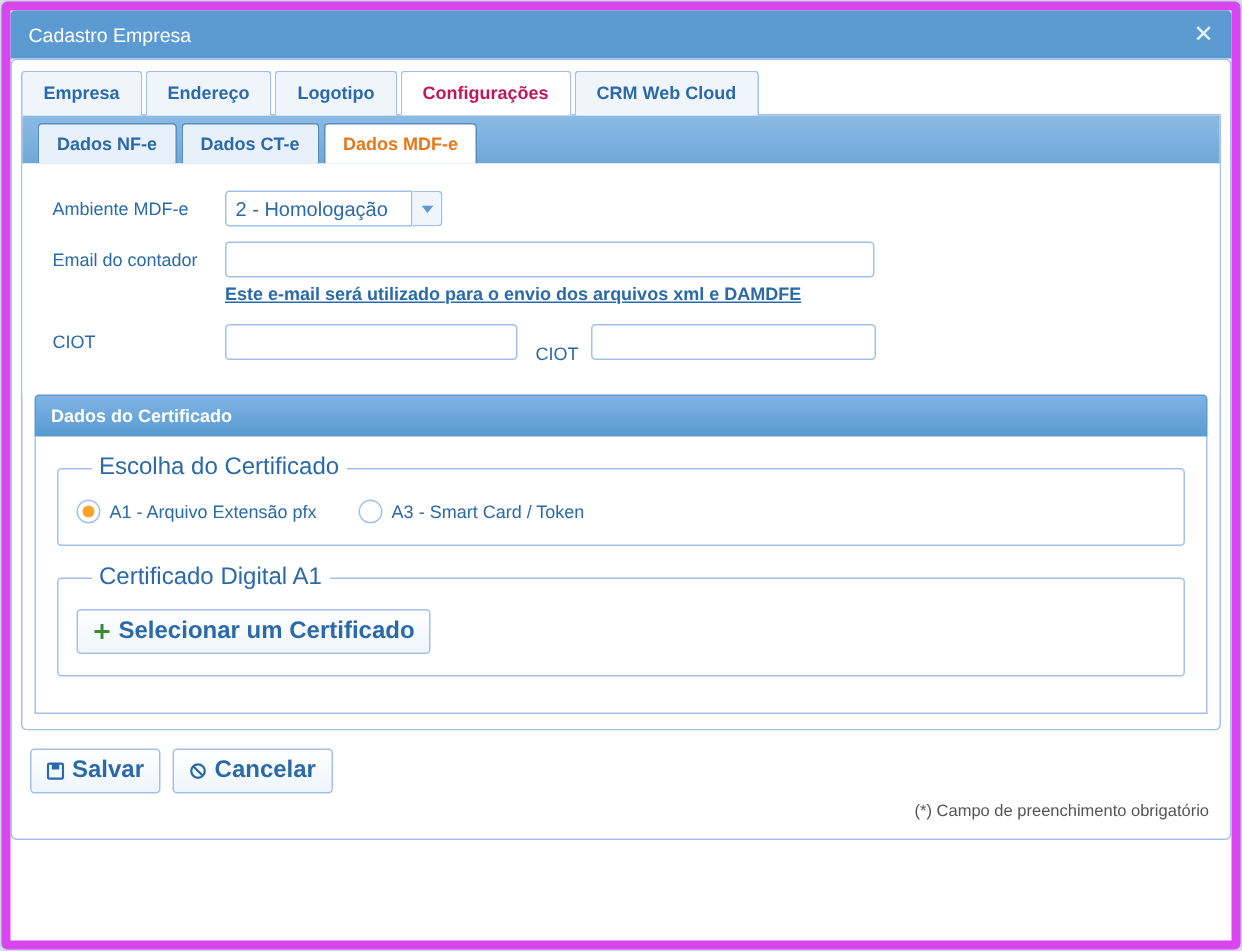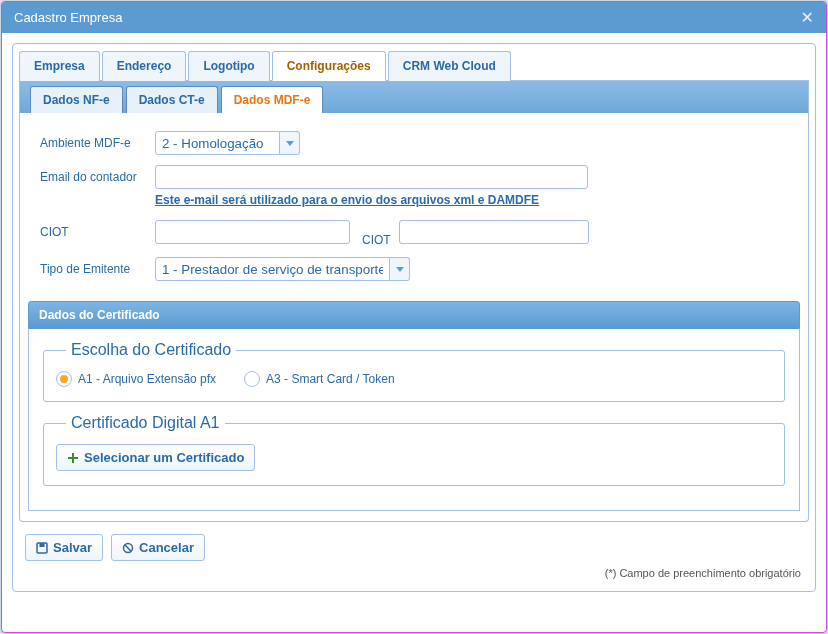--- a/index.html
+++ b/index.html
@@ -1,25 +1,25 @@
 <!DOCTYPE html>
 <html><head>
 <meta charset="utf-8">
 <style>
   * { box-sizing: border-box; margin: 0; padding: 0; }
   body { font-family: Arial, sans-serif; font-size: 12px; background: #d9e5ef; width: 828px; height: 634px; overflow: hidden; }
-  .dialog { width: 826px; height: 632px; margin: 1px; background: #fff; border: 1px solid #d946ef; border-radius: 4px; box-shadow: 0 0 3px rgba(0,0,0,0.15); }
+  .dialog { width: 826px; height: 632px; margin: 1px; background: #fff; border: 6px solid #d946ef; border-radius: 4px; box-shadow: 0 0 3px rgba(0,0,0,0.15); }
   .titlebar { background: #5b9bd1; color: #fff; padding: 6px 12px; font-size: 13px; font-weight: normal; border-radius: 3px 3px 0 0; display: flex; justify-content: space-between; align-items: center; }
   .titlebar .close { color: #fff; font-size: 16px; cursor: pointer; opacity: 0.85; }
-  .content { padding: 10px; }
+  .content { }
   .outer-panel { border: 1px solid #a3c0e8; border-radius: 4px; padding: 6px; }
 
   .tabs { display: flex; border-bottom: 1px solid #a3c0e8; }
   .tabs .tab { padding: 7px 14px; border: 1px solid #a3c0e8; border-bottom: none; margin-right: 2px; background: #f0f5fb; color: #2b6aa8; font-weight: bold; border-radius: 3px 3px 0 0; cursor: pointer; position: relative; top: 1px; }
-  .tabs .tab.active { background: #fff; color: #a16207; border-bottom: 1px solid #fff; }
+  .tabs .tab.active { background: #fff; color: #be185d; border-bottom: 1px solid #fff; }
 
   .inner-wrap { border: 1px solid #a3c0e8; border-top: none; border-radius: 0 0 4px 4px; padding: 0; }
   .sub-tabs-bar { background: linear-gradient(#8cbbe5, #6ea8d8); padding: 5px 5px 0 10px; border-radius: 0; display: flex; }
   .sub-tabs-bar .tab { padding: 6px 12px; border: 1px solid #5b8dc0; border-bottom: none; background: #e8f0f9; color: #2b6aa8; font-weight: bold; border-radius: 3px 3px 0 0; margin-right: 3px; cursor: pointer; }
   .sub-tabs-bar .tab.active { background: #fff; color: #e67817; }
 
   .form-area { background: #fff; padding: 18px 20px 10px 20px; }
   .form-row { display: flex; align-items: center; margin-bottom: 10px; }
   .form-row label { width: 115px; color: #2b6aa8; font-size: 12px; }
   .combo { display: flex; align-items: center; }
@@ -34,21 +34,21 @@
   .section-body { border: 1px solid #a3c0e8; border-top: none; padding: 12px 14px; }
 
   fieldset { border: 1px solid #a3c0e8; border-radius: 3px; padding: 12px 12px 14px 12px; margin-bottom: 12px; position: relative; }
   fieldset legend { color: #2b6aa8; padding: 0 5px; font-size: 16px; margin-left: 10px; }
   .radio-row { display: flex; align-items: center; gap: 28px; }
   .radio-item { display: flex; align-items: center; gap: 6px; color: #2b6aa8; }
   .radio-outer { width: 16px; height: 16px; border: 1px solid #a3c0e8; border-radius: 50%; display: flex; align-items: center; justify-content: center; background: #fff; cursor: pointer; }
   .radio-inner { width: 8px; height: 8px; border-radius: 50%; background: #ffa425; display: none; }
   .radio-outer.checked .radio-inner { display: block; }
 
-  .btn { display: inline-flex; align-items: center; gap: 5px; border: 1px solid #a3c0e8; border-radius: 3px; background: linear-gradient(#ffffff,#eef5fc); padding: 5px 10px; color: #2b6aa8; font-weight: bold; cursor: pointer; font-size: 13px; }
+  .btn { display: inline-flex; align-items: center; gap: 5px; border: 1px solid #a3c0e8; border-radius: 3px; background: linear-gradient(#ffffff,#eef5fc); padding: 5px 10px; color: #2b6aa8; font-weight: bold; cursor: pointer; font-size: 16px; }
   .btn svg { width: 12px; height: 12px; }
 
   .footer { display: flex; justify-content: flex-start; gap: 8px; padding: 12px 6px 4px 6px; }
   .req-note { text-align: right; color: #555; font-size: 11px; padding: 2px 8px 6px 0; }
 </style>
 </head>
 <body>
 
 <div class="dialog">
   <div class="titlebar">
@@ -95,31 +95,20 @@
           </div>
           <div class="helper">Este e-mail será utilizado para o envio dos arquivos xml e DAMDFE</div>
 
           <div class="form-row">
             <label>CIOT</label>
             <input class="text" type="text" style="width: 195px;" value="">
             <span class="inline-label">CIOT</span>
             <input class="text" type="text" style="width: 190px;" value="">
           </div>
 
-          <div class="form-row">
-            <label>Tipo de Emitente</label>
-            <div class="combo">
-              <input type="text" style="width: 235px;" readonly="" value="1 - Prestador de serviço de transporte">
-              <div class="trigger">
-                <svg viewBox="0 0 8 5">
-                    <path d="M0 0 L8 0 L4 5 Z" fill="#5b9bd1"></path>
-                  </svg>
-              </div>
-            </div>
-          </div>
 
         </div>
 
         <div style="padding:0 8px 10px 8px">
           <div class="section-header">Dados do Certificado</div>
           <div class="section-body">
 
             <fieldset>
               <legend>Escolha do Certificado</legend>
               <div class="radio-row">

